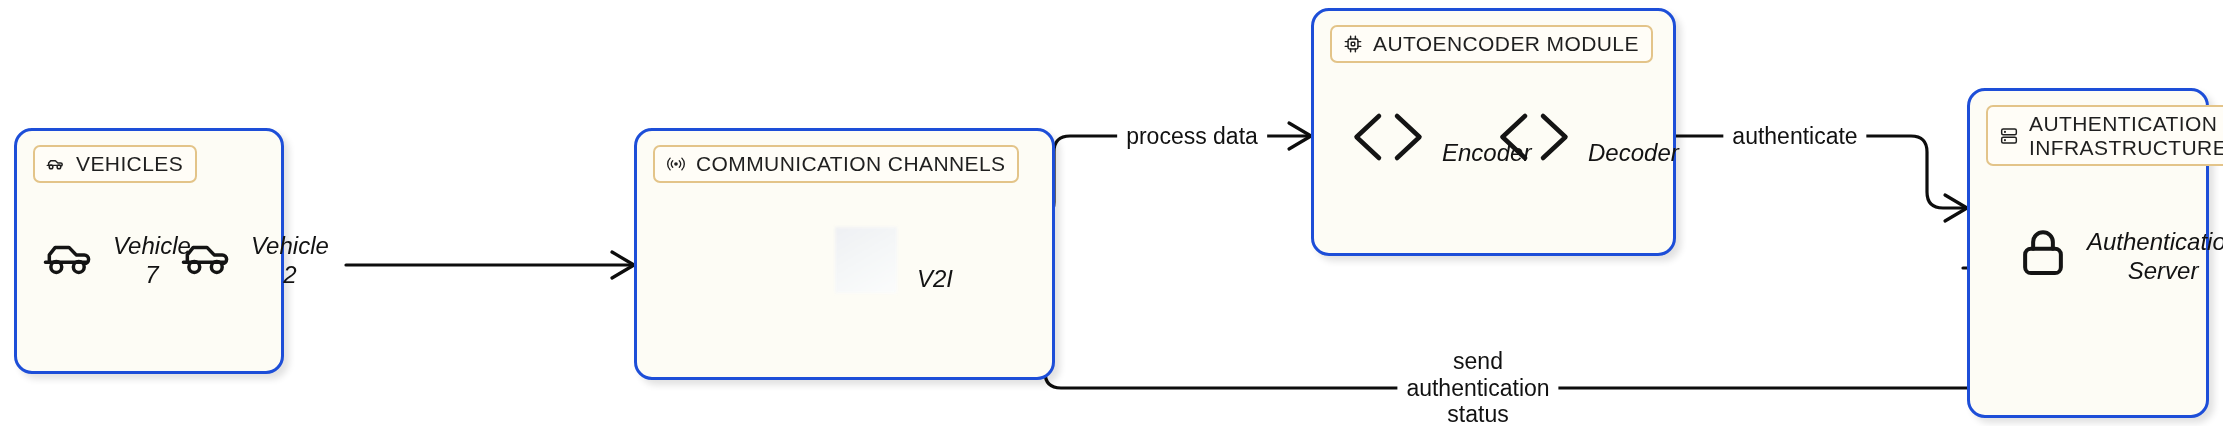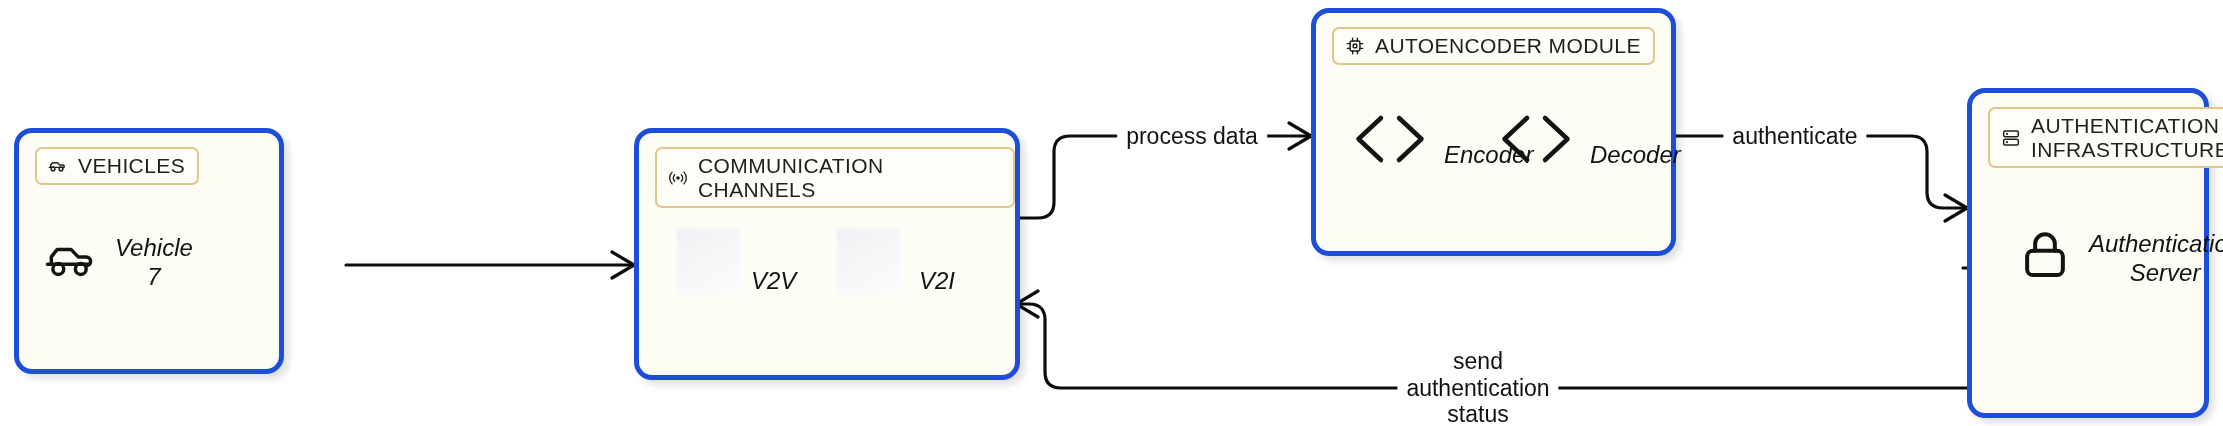--- a/index.html
+++ b/index.html
@@ -16,21 +16,21 @@
     width: 2223px;
     height: 426px;
     background: #ffffff;
     overflow: hidden;
   }
 
   
   .group {
     position: absolute;
     background: #fdfcf5;
-    border: 5px solid #1d4ed8;
+    border: 3px solid #1d4ed8;
     border-radius: 18px;
     box-sizing: border-box;
     box-shadow: 5px 5px 7px rgba(0,0,0,0.12);
   }
   .group-label {
     position: absolute;
     top: 14px;
     left: 16px;
     display: flex;
     align-items: center;
@@ -175,40 +175,44 @@
       <span class="node-icon">
         <svg viewBox="0 0 24 24" width="62" height="62">
           <path d="M2.5 13.6h16M4 13.6V10.8l2.3-2.9h5.3l2.8 2.9h3.1a1.7 1.7 0 0 1 0 3.4" fill="none" stroke="#141414" stroke-width="1.35" stroke-linecap="round" stroke-linejoin="round"></path>
           <circle cx="6.7" cy="15.5" r="2.1" fill="none" stroke="#141414" stroke-width="1.35"></circle>
           <circle cx="15.4" cy="15.5" r="2.1" fill="none" stroke="#141414" stroke-width="1.35"></circle>
         </svg>
       </span>
       <span class="node-label">Vehicle 7</span>
     </div>
 
-  </div>
-
-  <div class="group" style="left:634px; top:128px; width:386px; height:252px;">
+    <div class="node" style="left:160px; top:96px; width:124px;">
+      <span class="node-icon">
+        <svg viewBox="0 0 24 24" width="62" height="62">
+          <path d="M2.5 13.6h16M4 13.6V10.8l2.3-2.9h5.3l2.8 2.9h3.1a1.7 1.7 0 0 1 0 3.4" fill="none" stroke="#141414" stroke-width="1.35" stroke-linecap="round" stroke-linejoin="round"></path>
+          <circle cx="6.7" cy="15.5" r="2.1" fill="none" stroke="#141414" stroke-width="1.35"></circle>
+          <circle cx="15.4" cy="15.5" r="2.1" fill="none" stroke="#141414" stroke-width="1.35"></circle>
+        </svg>
+      </span>
+      <span class="node-label">Vehicle 2</span>
+    </div>
+  </div>
+
+  <div class="group" style="left:634px; top:128px; width:421px; height:252px;">
     <div class="group-label">
       <span class="group-label-icon">
         <svg viewBox="0 0 24 24" width="22" height="22">
           <circle cx="12" cy="12" r="2" fill="#1f1f1f"></circle>
           <path d="M8.4 8.4a5 5 0 0 0 0 7.2M15.6 8.4a5 5 0 0 1 0 7.2" fill="none" stroke="#1f1f1f" stroke-width="1.5" stroke-linecap="round"></path>
           <path d="M5.6 5.6a9 9 0 0 0 0 12.8M18.4 5.6a9 9 0 0 1 0 12.8" fill="none" stroke="#1f1f1f" stroke-width="1.5" stroke-linecap="round"></path>
         </svg>
       </span>
       <span class="group-label-text">COMMUNICATION CHANNELS</span>
     </div>
 
-    <div class="node" style="left:38px; top:96px; width:120px;">
-      <span class="node-icon">
-        <span class="tile"></span>
-      </span>
-      <span class="node-label">V2V</span>
-    </div>
 
     <div class="node" style="left:198px; top:96px; width:120px;gap:20px;">
       <span class="node-icon">
         <span class="tile"></span>
       </span>
       <span class="node-label">V2I</span>
     </div>
   </div>
 
   <div class="group" style="left:1311px; top:8px; width:365px; height:248px;">

